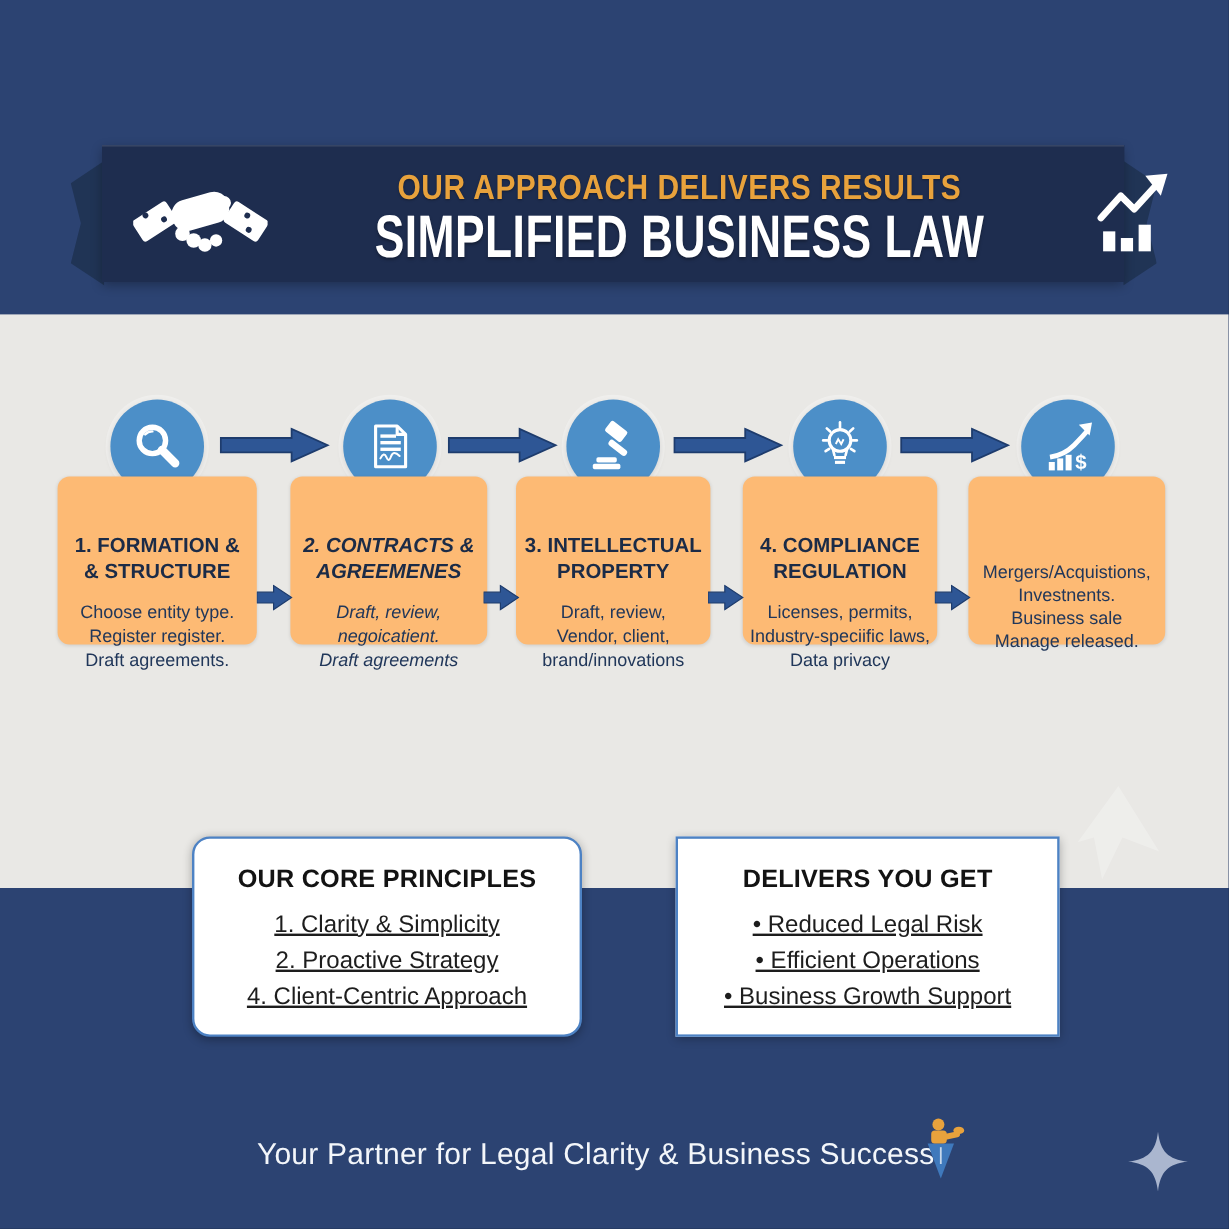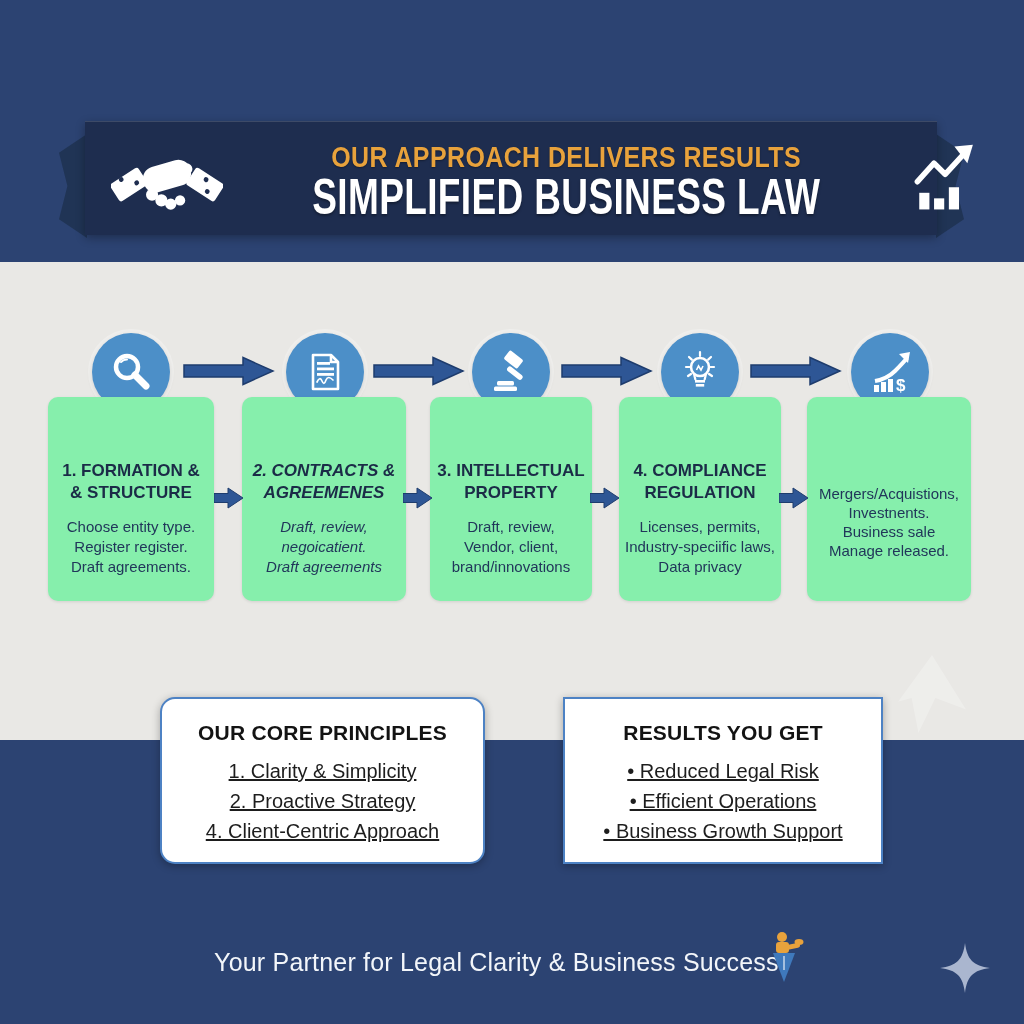--- a/index.html
+++ b/index.html
@@ -34,22 +34,22 @@
   
   .gray-band{position:absolute;left:0;top:262px;width:1024px;height:478px;background:#E9E8E5;}
   .watermark{position:absolute;left:898px;top:655px;width:68px;height:78px;
     background:rgba(255,255,255,.5);clip-path:polygon(50% 0,100% 70%,55% 55%,30% 100%,20% 55%,0 60%);opacity:.5;}
   .step-circle{
     position:absolute;top:333px;width:78px;height:78px;border-radius:50%;background:#4C8FC8;
     box-shadow:0 0 0 4px rgba(255,255,255,.30), 0 2px 5px rgba(0,0,0,.18);
     display:flex;align-items:center;justify-content:center;
   }
   .step-card{
-    position:absolute;top:397px;height:204px;background:#86efac;border-radius:10px;
-    box-sizing:border-box;text-align:center;padding-top:63px;
+    position:absolute;top:397px;height:140px;background:#fdba74;border-radius:10px;
+    box-sizing:border-box;text-align:center;padding-top:47px;
     box-shadow:0 1px 3px rgba(0,0,0,.10);
   }
   .step-title{font-size:17px;font-weight:bold;color:#1B2B47;line-height:1.28;}
   .step-body{margin-top:13px;font-size:15px;color:#21375A;line-height:20px;}
   .step-body div{white-space:nowrap;}
   .long-arrow{position:absolute;top:356px;width:92px;height:30px;}
   .small-arrow{position:absolute;top:487px;width:30px;height:22px;}
   
   .panel{
     position:absolute;top:697px;height:167px;background:#FFFFFF;
@@ -253,21 +253,21 @@
 
   <div class="panel" style="left:160px;width:325px;border-radius:15px;">
     <div class="panel-title">OUR CORE PRINCIPLES</div>
     <div class="panel-items">
       <div>1. Clarity &amp; Simplicity</div>
       <div>2. Proactive Strategy</div>
       <div>4. Client-Centric Approach</div>
     </div>
   </div>
   <div class="panel" style="left:563px;width:320px;">
-    <div class="panel-title">RESULTS YOU GET</div>
+    <div class="panel-title">DELIVERS YOU GET</div>
     <div class="panel-items">
       <div>• Reduced Legal Risk</div>
       <div>• Efficient Operations</div>
       <div>• Business Growth Support</div>
     </div>
   </div>
 
   <div class="tagline">Your Partner for Legal Clarity &amp; Business Success.</div>
   <div class="footer-figure">
     <svg width="40" height="58" viewBox="0 0 40 58">

